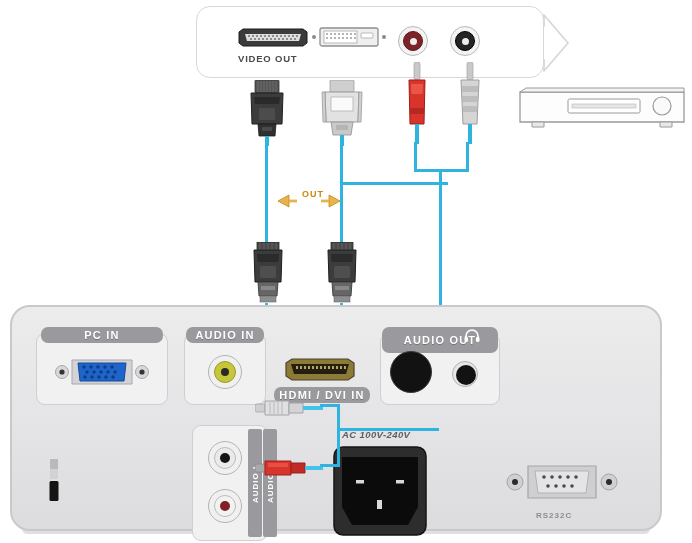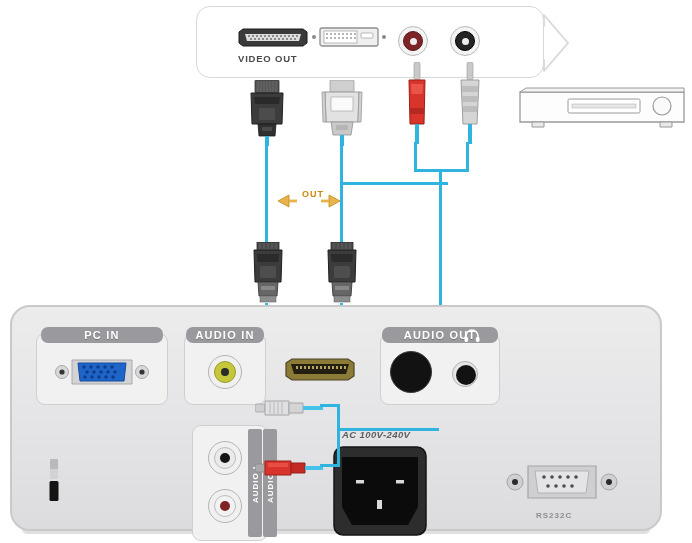--- a/index.html
+++ b/index.html
@@ -332,23 +332,24 @@
           <rect x="32" y="9" width="2" height="3"></rect>
         <rect x="36" y="9" width="2" height="3"></rect>
           <rect x="40" y="9" width="2" height="3"></rect>
         <rect x="44" y="9" width="2" height="3"></rect>
           <rect x="48" y="9" width="2" height="3"></rect>
         <rect x="52" y="9" width="2" height="3"></rect>
           <rect x="56" y="9" width="2" height="3"></rect>
         <rect x="60" y="9" width="2" height="3"></rect>
       </g>
     </svg>
+    <div class="abs bar" style="left:262px; top:80px; width:96px; height:16px;">HDMI / DVI IN</div>
 
     <div class="plate" style="left:368px; top:26px; width:120px; height:72px;"></div>
-    <div class="bar" style="left:370px; top:20px; width:116px; height:16px;">AUDIO OUT</div>
+    <div class="bar" style="left:370px; top:20px; width:116px; height:26px;">AUDIO OUT</div>
     <svg class="abs" style="left:452px; top:22px;" width="16" height="13" viewBox="0 0 16 13">
       <path d="M2 9 V7 a6 6 0 0 1 12 0 V9" fill="none" stroke="#ffffff" stroke-width="1.6"></path>
       <rect x="0.5" y="8" width="3.6" height="5" rx="1.4" fill="#ffffff"></rect>
       <rect x="11.9" y="8" width="3.6" height="5" rx="1.4" fill="#ffffff"></rect>
     </svg>
     <div class="abs" style="left:378px; top:44px; width:42px; height:42px; border-radius:50%; background:#121212; border:1.5px solid #3a3a3a;"></div>
     <div class="abs" style="left:440px; top:54px; width:26px; height:26px; border-radius:50%; background:#e6e6e8; border:1.3px solid #b0b0b2;">
       <div style="position:absolute;left:3px;top:3px;width:20px;height:20px;border-radius:50%;background:#121212;"></div>
     </div>
 

